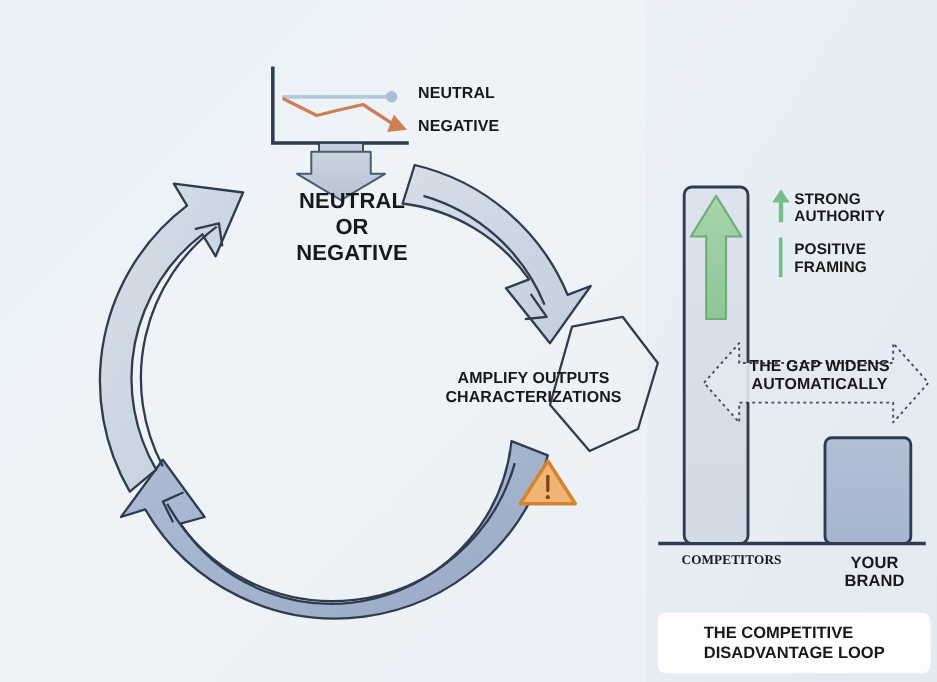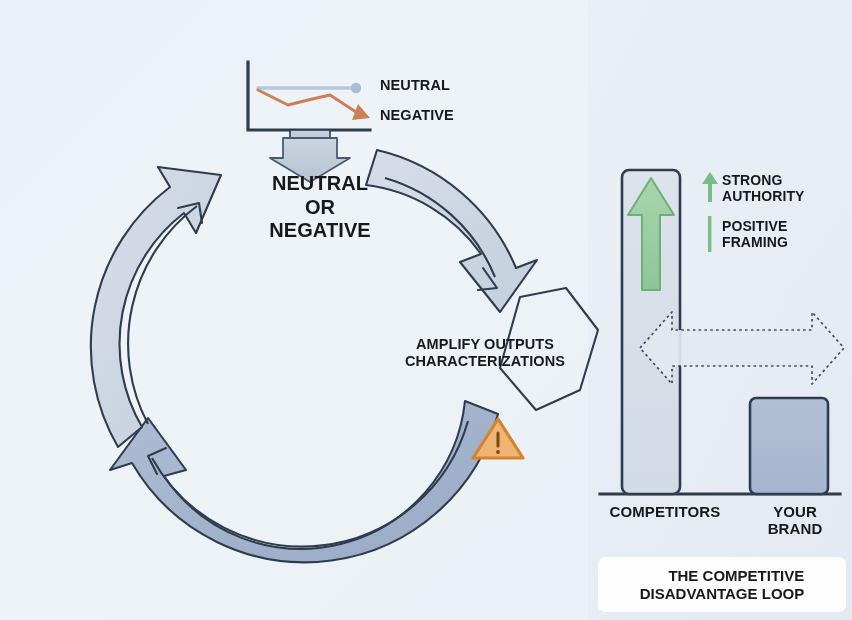--- a/index.html
+++ b/index.html
@@ -36,32 +36,32 @@
 
   #lbl-outputs   { left: 140px; top: 336px; width: 250px; font-size: 14.5px; }
   #lbl-amplify   { left: 375px; top: 336px; width: 220px; font-size: 14.5px; }
   #lbl-llm       { left: 230px; top: 450px; width: 260px; font-size: 17px; }
 
   #lbl-strong-authority { left: 722px; top: 172px; width: 125px; font-size: 14px; text-align: left; }
   #lbl-positive-framing { left: 722px; top: 218px; width: 125px; font-size: 14px; text-align: left; }
 
   #lbl-gap { left: 665px; top: 325px; width: 160px; font-size: 14.5px; }
 
-  #lbl-competitors { left: 595px; top: 503px; width: 140px; font-size: 15px; }
+  #lbl-competitors { left: 595px; top: 503px; width: 140px; font-size: 12px; font-family: Liberation Serif, serif; }
   #lbl-your-brand  { left: 745px; top: 503px; width: 100px; font-size: 15px; }
 
   #caption-card {
     position: absolute;
     left: 598px; top: 557px;
     width: 248px; height: 55px;
     background: #fdfdfd;
     border-radius: 7px;
     display: flex; align-items: center; justify-content: center;
   }
-  #caption-text { font-size: 15px; font-weight: bold; color: #17181a; text-align: right; line-height: 1.2; white-space: pre-line; }
+  #caption-text { font-size: 15px; font-weight: bold; color: #17181a; text-align: left; line-height: 1.2; white-space: pre-line; }
 </style>
 </head>
 <body>
 
 <div id="stage">
 
   <svg width="852" height="620" viewBox="0 0 852 620">
     <defs>
       <linearGradient id="gArcLight" x1="0" y1="0" x2="1" y2="1">
         <stop offset="0%" stop-color="#d6dee8"></stop>
@@ -194,20 +194,22 @@
 NEGATIVE</div>
 
   <div class="lbl" id="lbl-amplify">AMPLIFY OUTPUTS
 CHARACTERIZATIONS</div>
 
   <div class="lbl" id="lbl-positive-framing">POSITIVE
 FRAMING</div>
   <div class="lbl" id="lbl-strong-authority">STRONG
 AUTHORITY</div>
 
+  <div class="lbl" id="lbl-gap">THE GAP WIDENS
+AUTOMATICALLY</div>
 
   <div class="lbl" id="lbl-competitors">COMPETITORS</div>
   <div class="lbl" id="lbl-your-brand">YOUR
 BRAND</div>
 
   <div id="caption-card">
     <div id="caption-text">THE COMPETITIVE
 DISADVANTAGE LOOP</div>
   </div>
 

